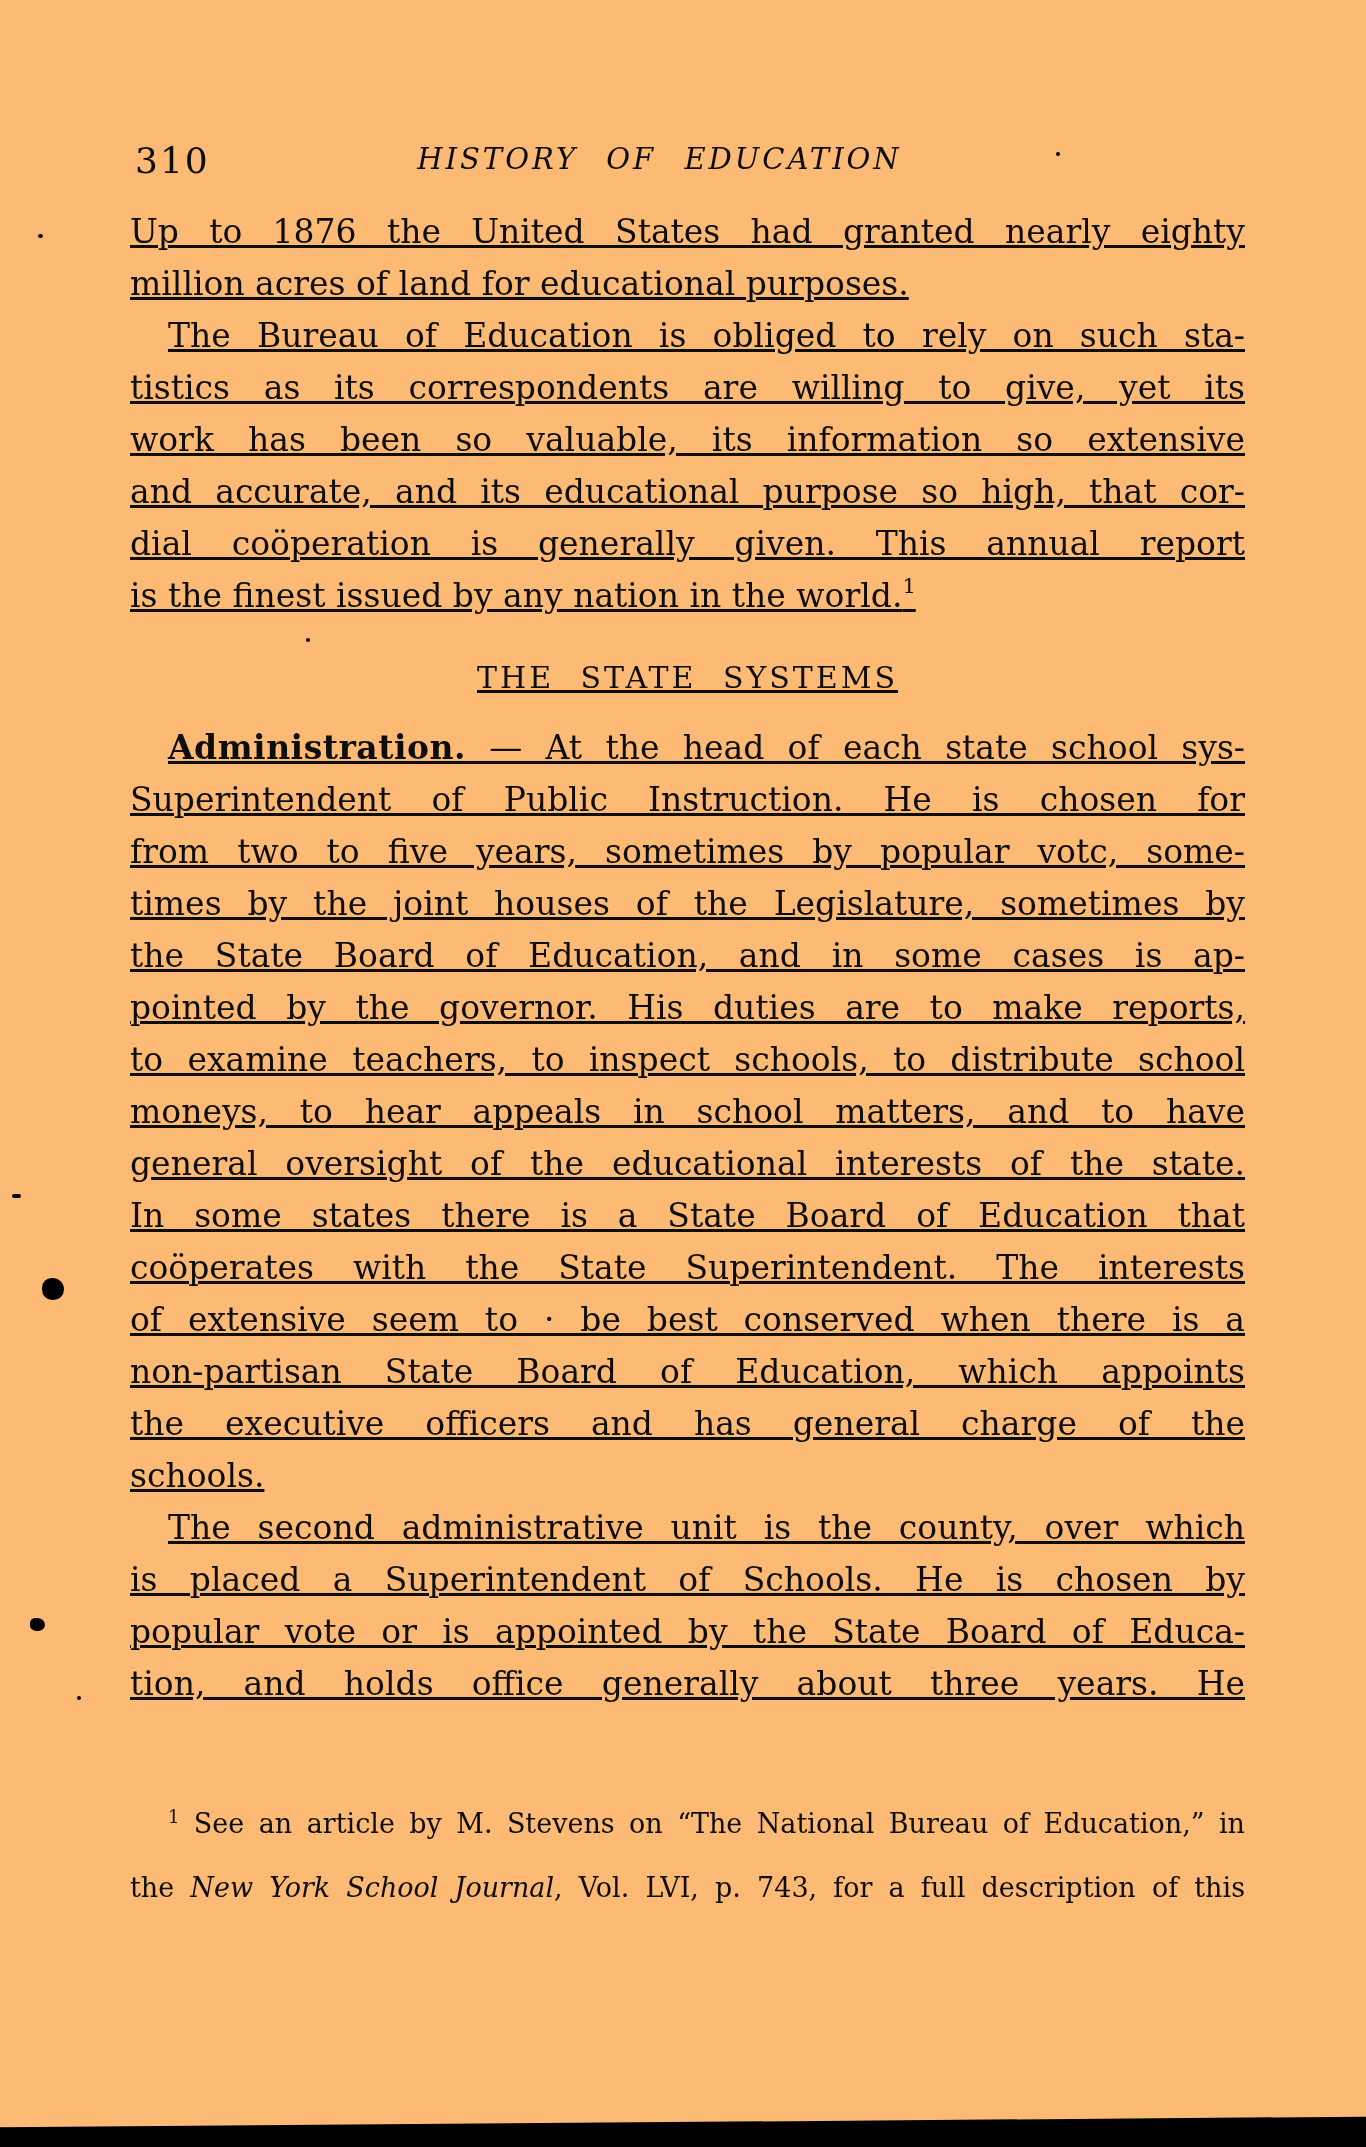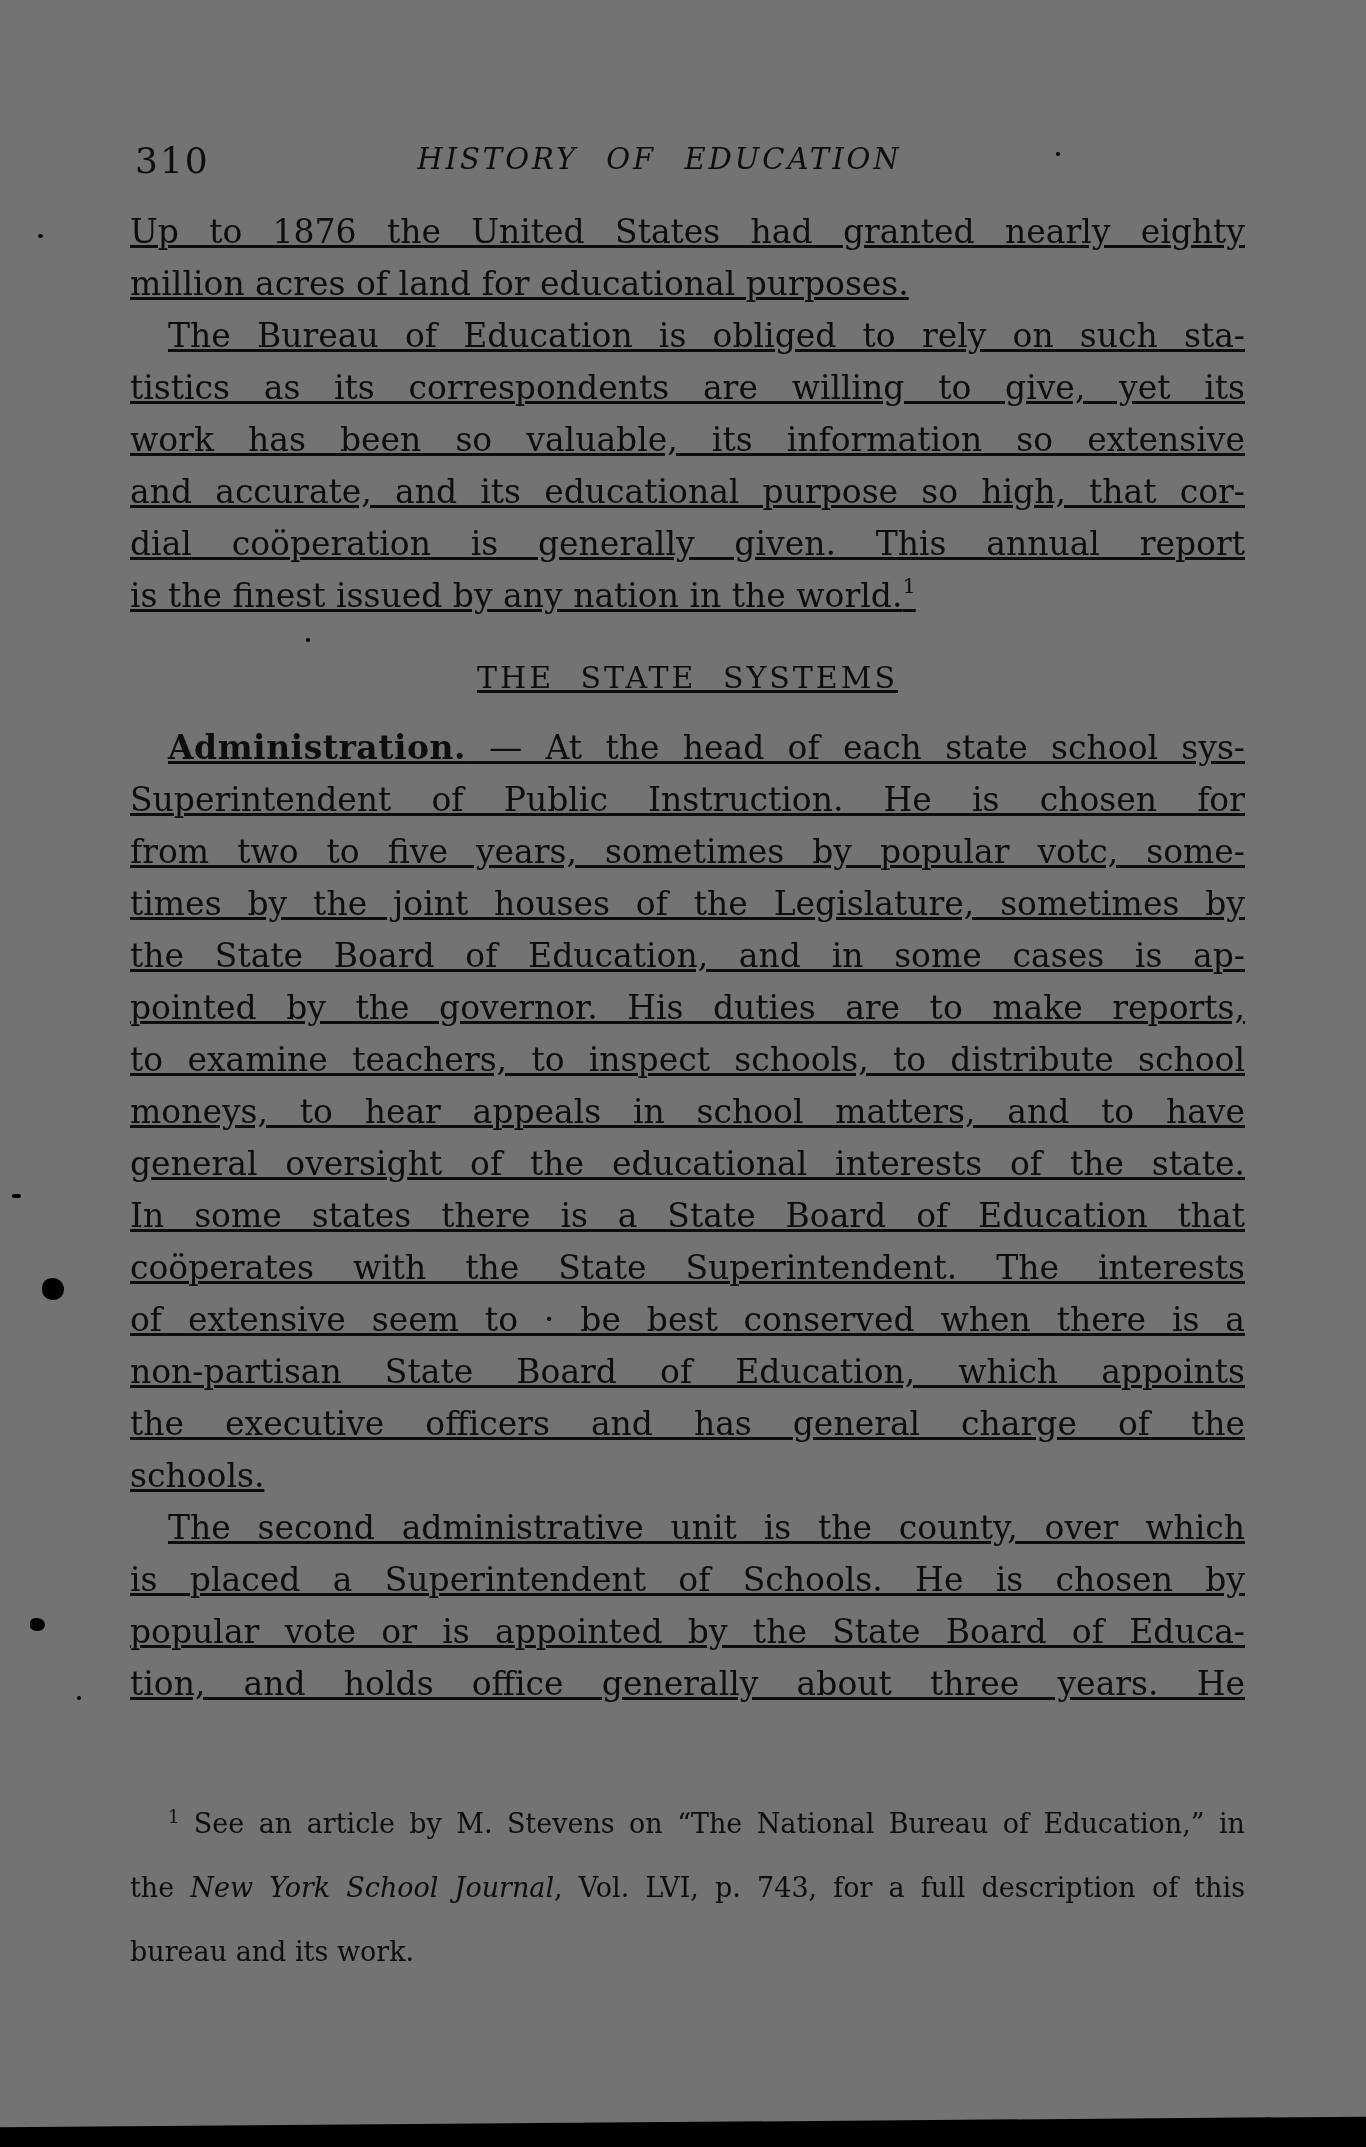--- a/index.html
+++ b/index.html
@@ -1,21 +1,21 @@
 <!DOCTYPE html>
 <html><head>
 <meta charset="utf-8">
 <style>
   html, body { margin: 0; padding: 0; background: #e8e8e8; }
   .page {
     position: relative;
     width: 1366px;
     height: 2147px;
     margin: 0 auto;
-    background: #737373;
+    background: #fdba74;
     overflow: hidden;
     font-family: "DejaVu Serif", "Liberation Serif", serif;
     color: #0d0d0d;
   }
 
   
   .header { position: absolute; top: 140px; left: 130px; right: 121px; height: 50px; }
   .page-number { position: absolute; left: 5px; top: 0; font-size: 36px; letter-spacing: 2px; }
   .running-title {
     position: absolute; left: 50%; transform: translateX(-50%); margin-left: -28px; top: 2px;
@@ -121,21 +121,20 @@
       <div class="line j">is placed a Superintendent of Schools.  He is chosen by</div>
       <div class="line j">popular vote or is appointed by the State Board of Educa-</div>
       <div class="line j">tion, and holds office generally about three years.  He</div>
     </div>
 
   </div>
 
   <div class="footnote">
     <div class="fline j indent"><sup class="fn-marker">1</sup><span> See an article by M. Stevens on “The National Bureau of Education,” in</span></div>
     <div class="fline j"><span>the </span><span class="journal-italic">New York School Journal</span><span>, Vol. LVI, p. 743, for a full description of this</span></div>
-    <div class="fline">bureau and its work.</div>
   </div>
 
   <div class="ink ink-spot-1"></div>
   <div class="ink ink-dot-2"></div>
   <div class="ink ink-dot-3"></div>
   <div class="ink ink-dash-4"></div>
   <div class="ink ink-blob-5"></div>
   <div class="ink ink-blob-6"></div>
   <div class="ink ink-dot-7"></div>
   <div class="ink ink-dot-8"></div>

